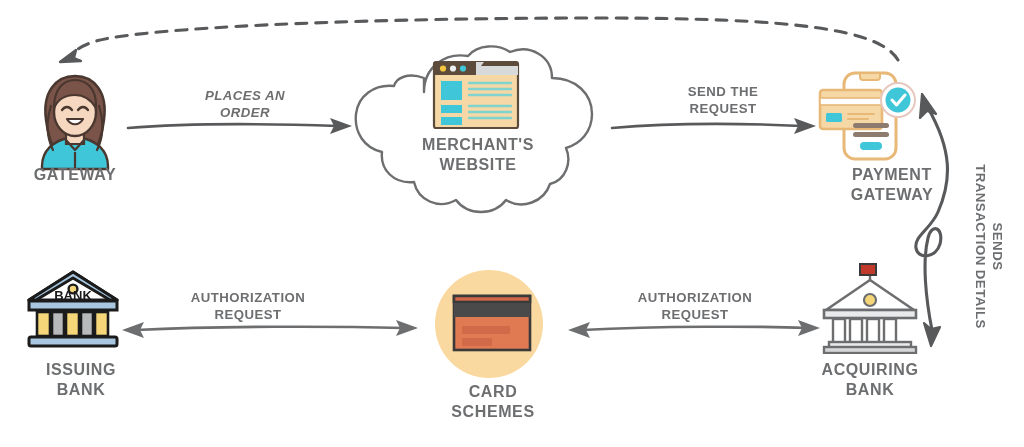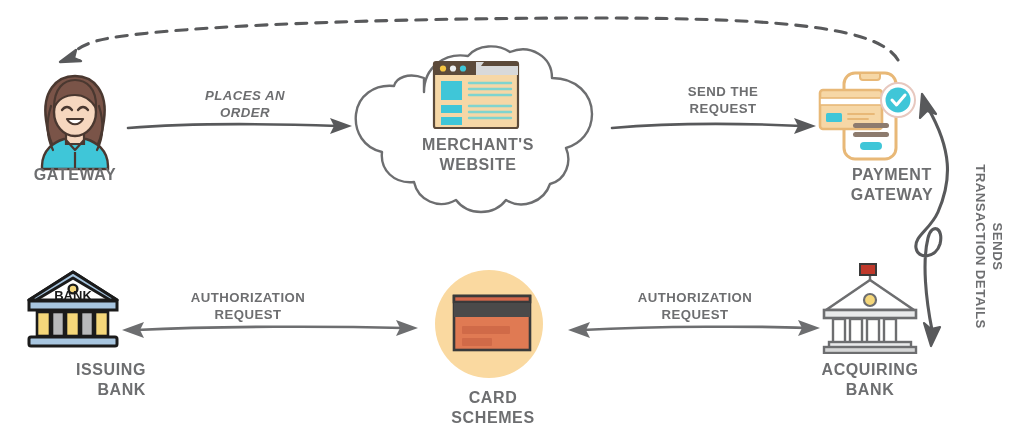--- a/index.html
+++ b/index.html
@@ -188,34 +188,34 @@
 
       <rect x="12" y="44" width="13" height="24" fill="#f5d77a" stroke="#1b1b1b" stroke-width="2.6"></rect>
       <rect x="41" y="44" width="13" height="24" fill="#f5d77a" stroke="#1b1b1b" stroke-width="2.6"></rect>
       <rect x="70" y="44" width="13" height="24" fill="#f5d77a" stroke="#1b1b1b" stroke-width="2.6"></rect>
       <rect x="27" y="44" width="12" height="24" fill="#b8b9bb" stroke="#1b1b1b" stroke-width="2.6"></rect>
       <rect x="56" y="44" width="12" height="24" fill="#b8b9bb" stroke="#1b1b1b" stroke-width="2.6"></rect>
 
       <rect x="4" y="69" width="88" height="9" rx="2" fill="#a8c6e0" stroke="#1b1b1b" stroke-width="3"></rect>
     </svg>
   </div>
-  <div class="node-label" style="left:0px;top:360px;width:146px;text-align:right;">ISSUING
+  <div class="node-label" style="left:8px;top:360px;width:146px;">ISSUING
 BANK</div>
 
   <div class="node" style="left:434px;top:270px;width:118px;height:112px;">
     <svg width="118" height="112" viewBox="0 0 118 112">
       <circle cx="55" cy="54" r="54" fill="#fad9a0"></circle>
       <rect x="20" y="26" width="76" height="54" fill="#e07a53" stroke="#3a3a3a" stroke-width="2.6"></rect>
       <rect x="20" y="26" width="76" height="6" fill="#d4674a" stroke="#3a3a3a" stroke-width="2.6"></rect>
       <rect x="20" y="33" width="76" height="14" fill="#4a4a4a"></rect>
       <rect x="28" y="56" width="48" height="8" rx="1" fill="#d06a48"></rect>
       <rect x="28" y="68" width="30" height="8" rx="1" fill="#d06a48"></rect>
     </svg>
   </div>
-  <div class="node-label" style="left:418px;top:382px;width:150px;margin-top:6px;">CARD
+  <div class="node-label" style="left:418px;top:382px;width:150px;">CARD
 SCHEMES</div>
 
   <div class="node" style="left:820px;top:262px;width:100px;height:92px;">
     <svg width="100" height="92" viewBox="0 0 100 92">
 
       <line x1="50" y1="2" x2="50" y2="22" stroke="#6d6e70" stroke-width="2.4"></line>
       <rect x="40" y="2" width="16" height="11" fill="#c0392b" stroke="#3a3a3a" stroke-width="2"></rect>
 
       <path d="M50 18 L94 48 L6 48 Z" fill="#ffffff" stroke="#6d6e70" stroke-width="2.6" stroke-linejoin="round"></path>
       <circle cx="50" cy="38" r="6" fill="#f5d77a" stroke="#6d6e70" stroke-width="2.2"></circle>

